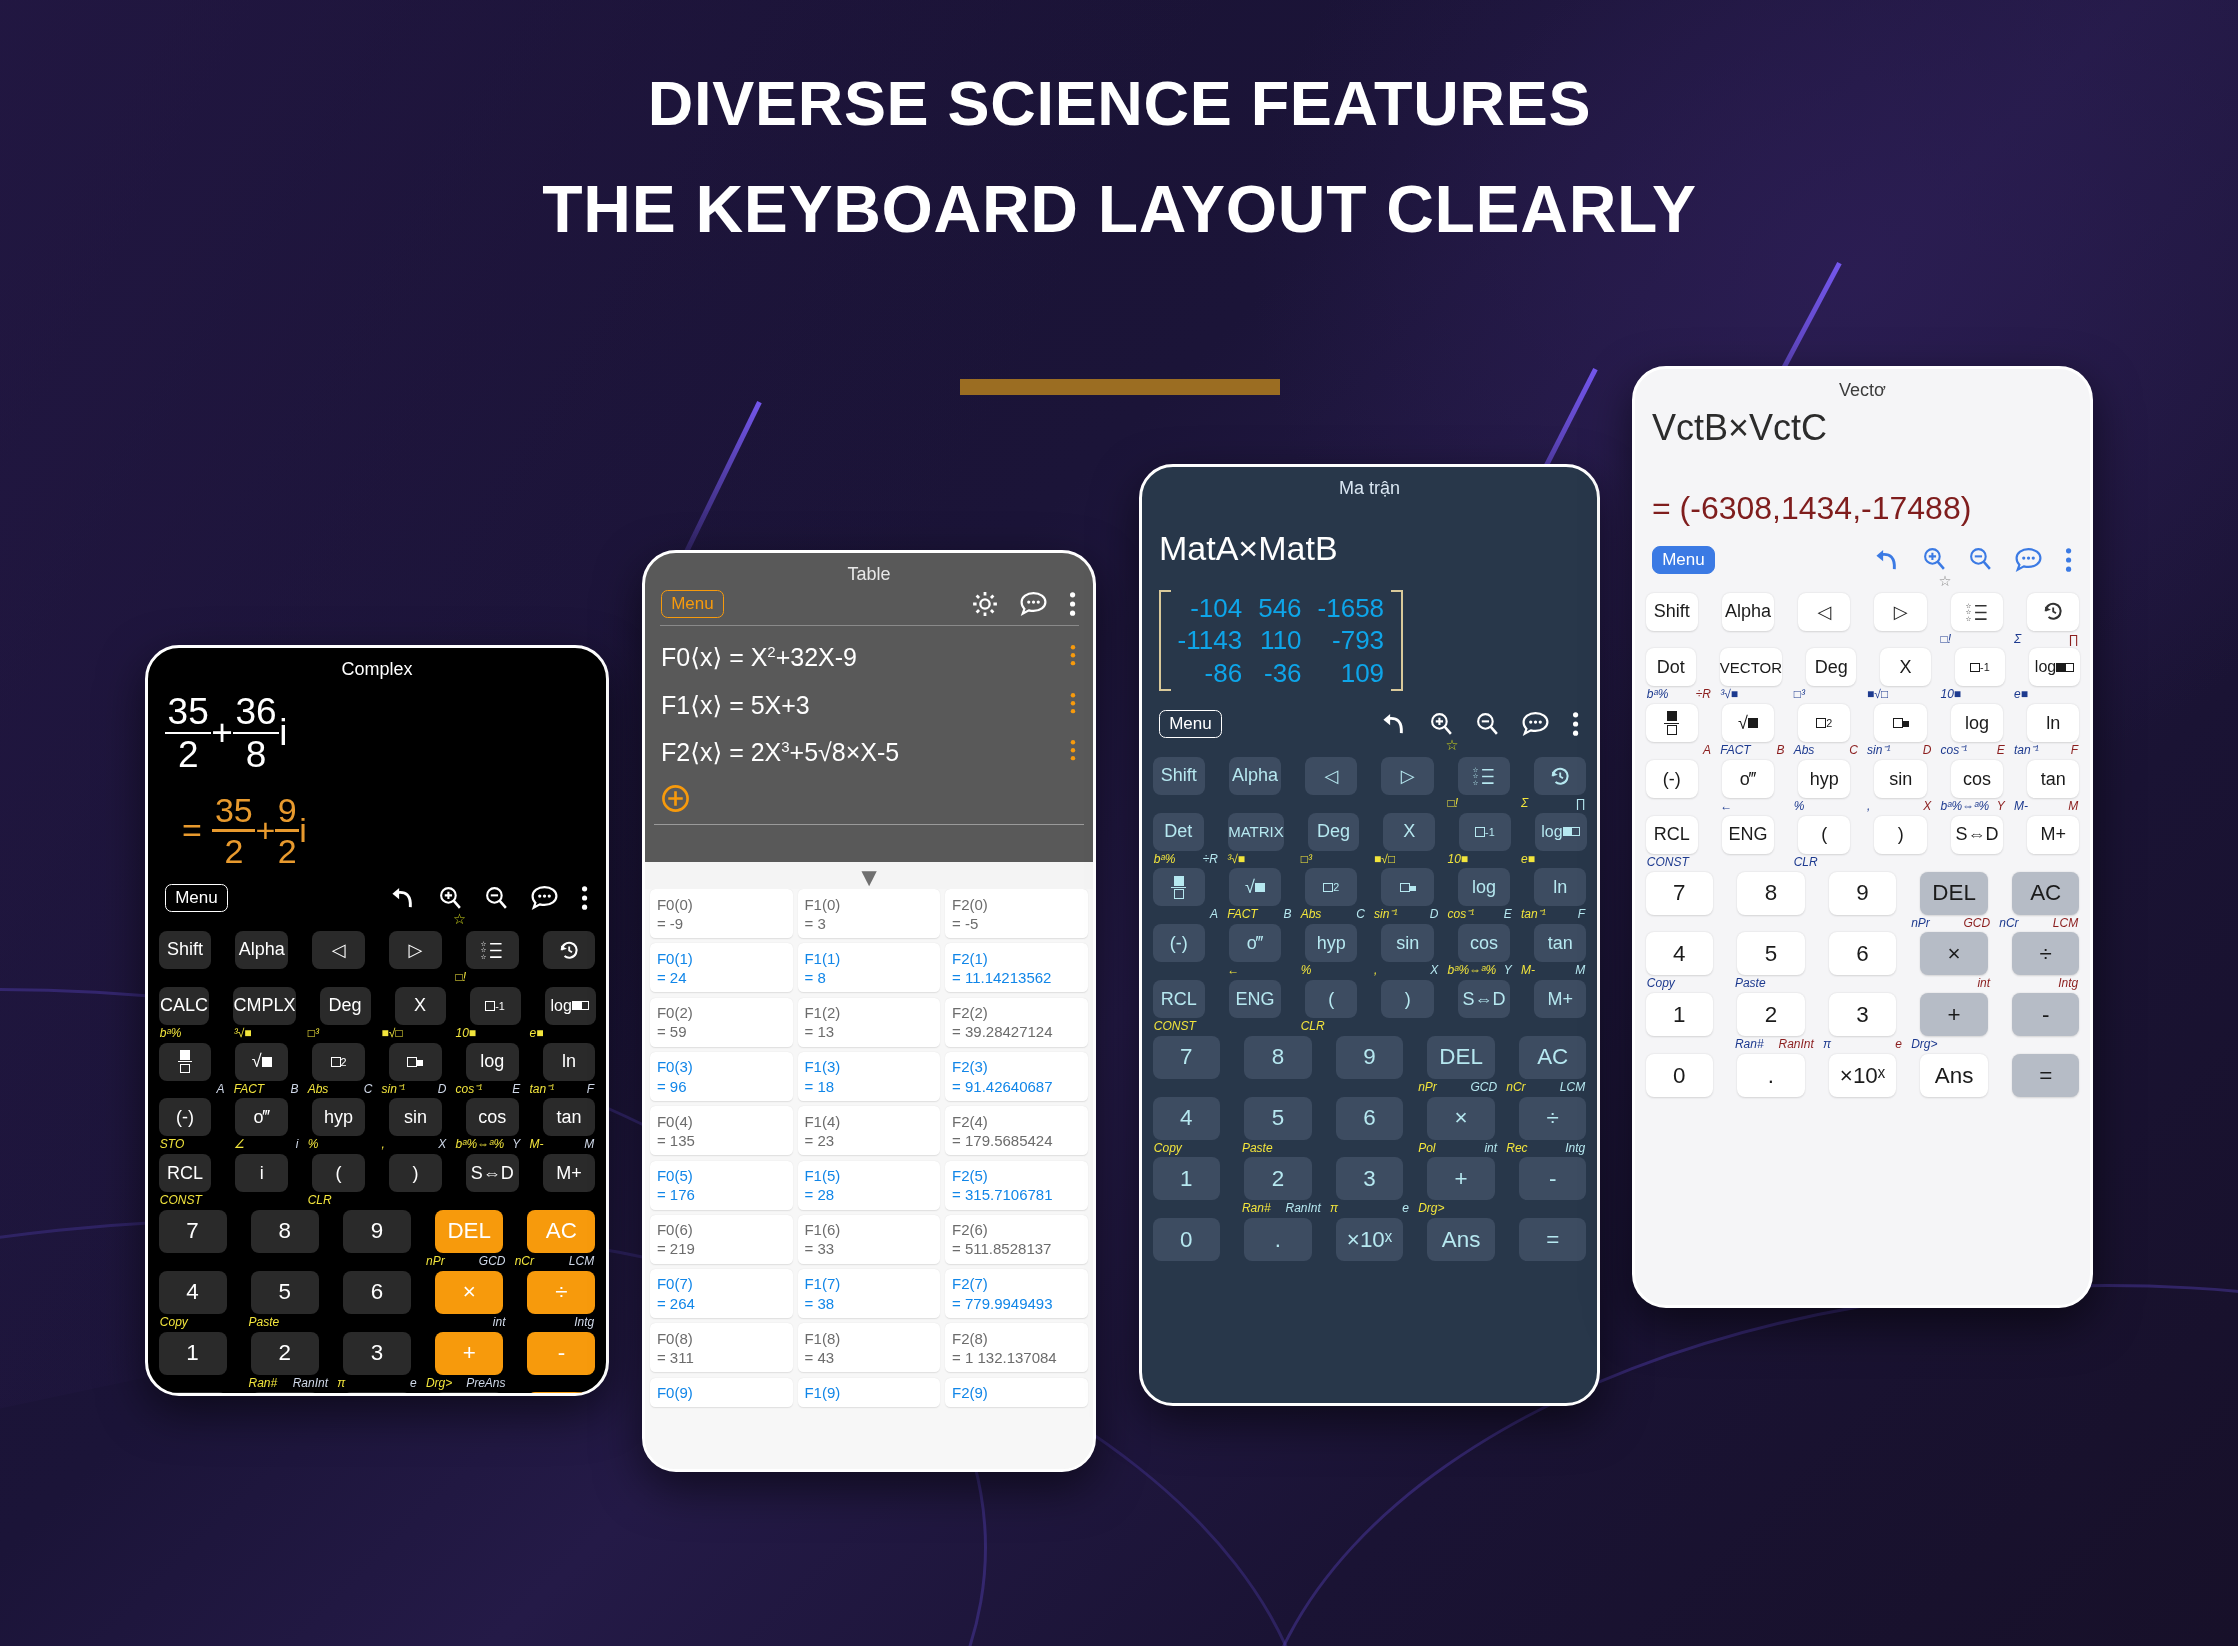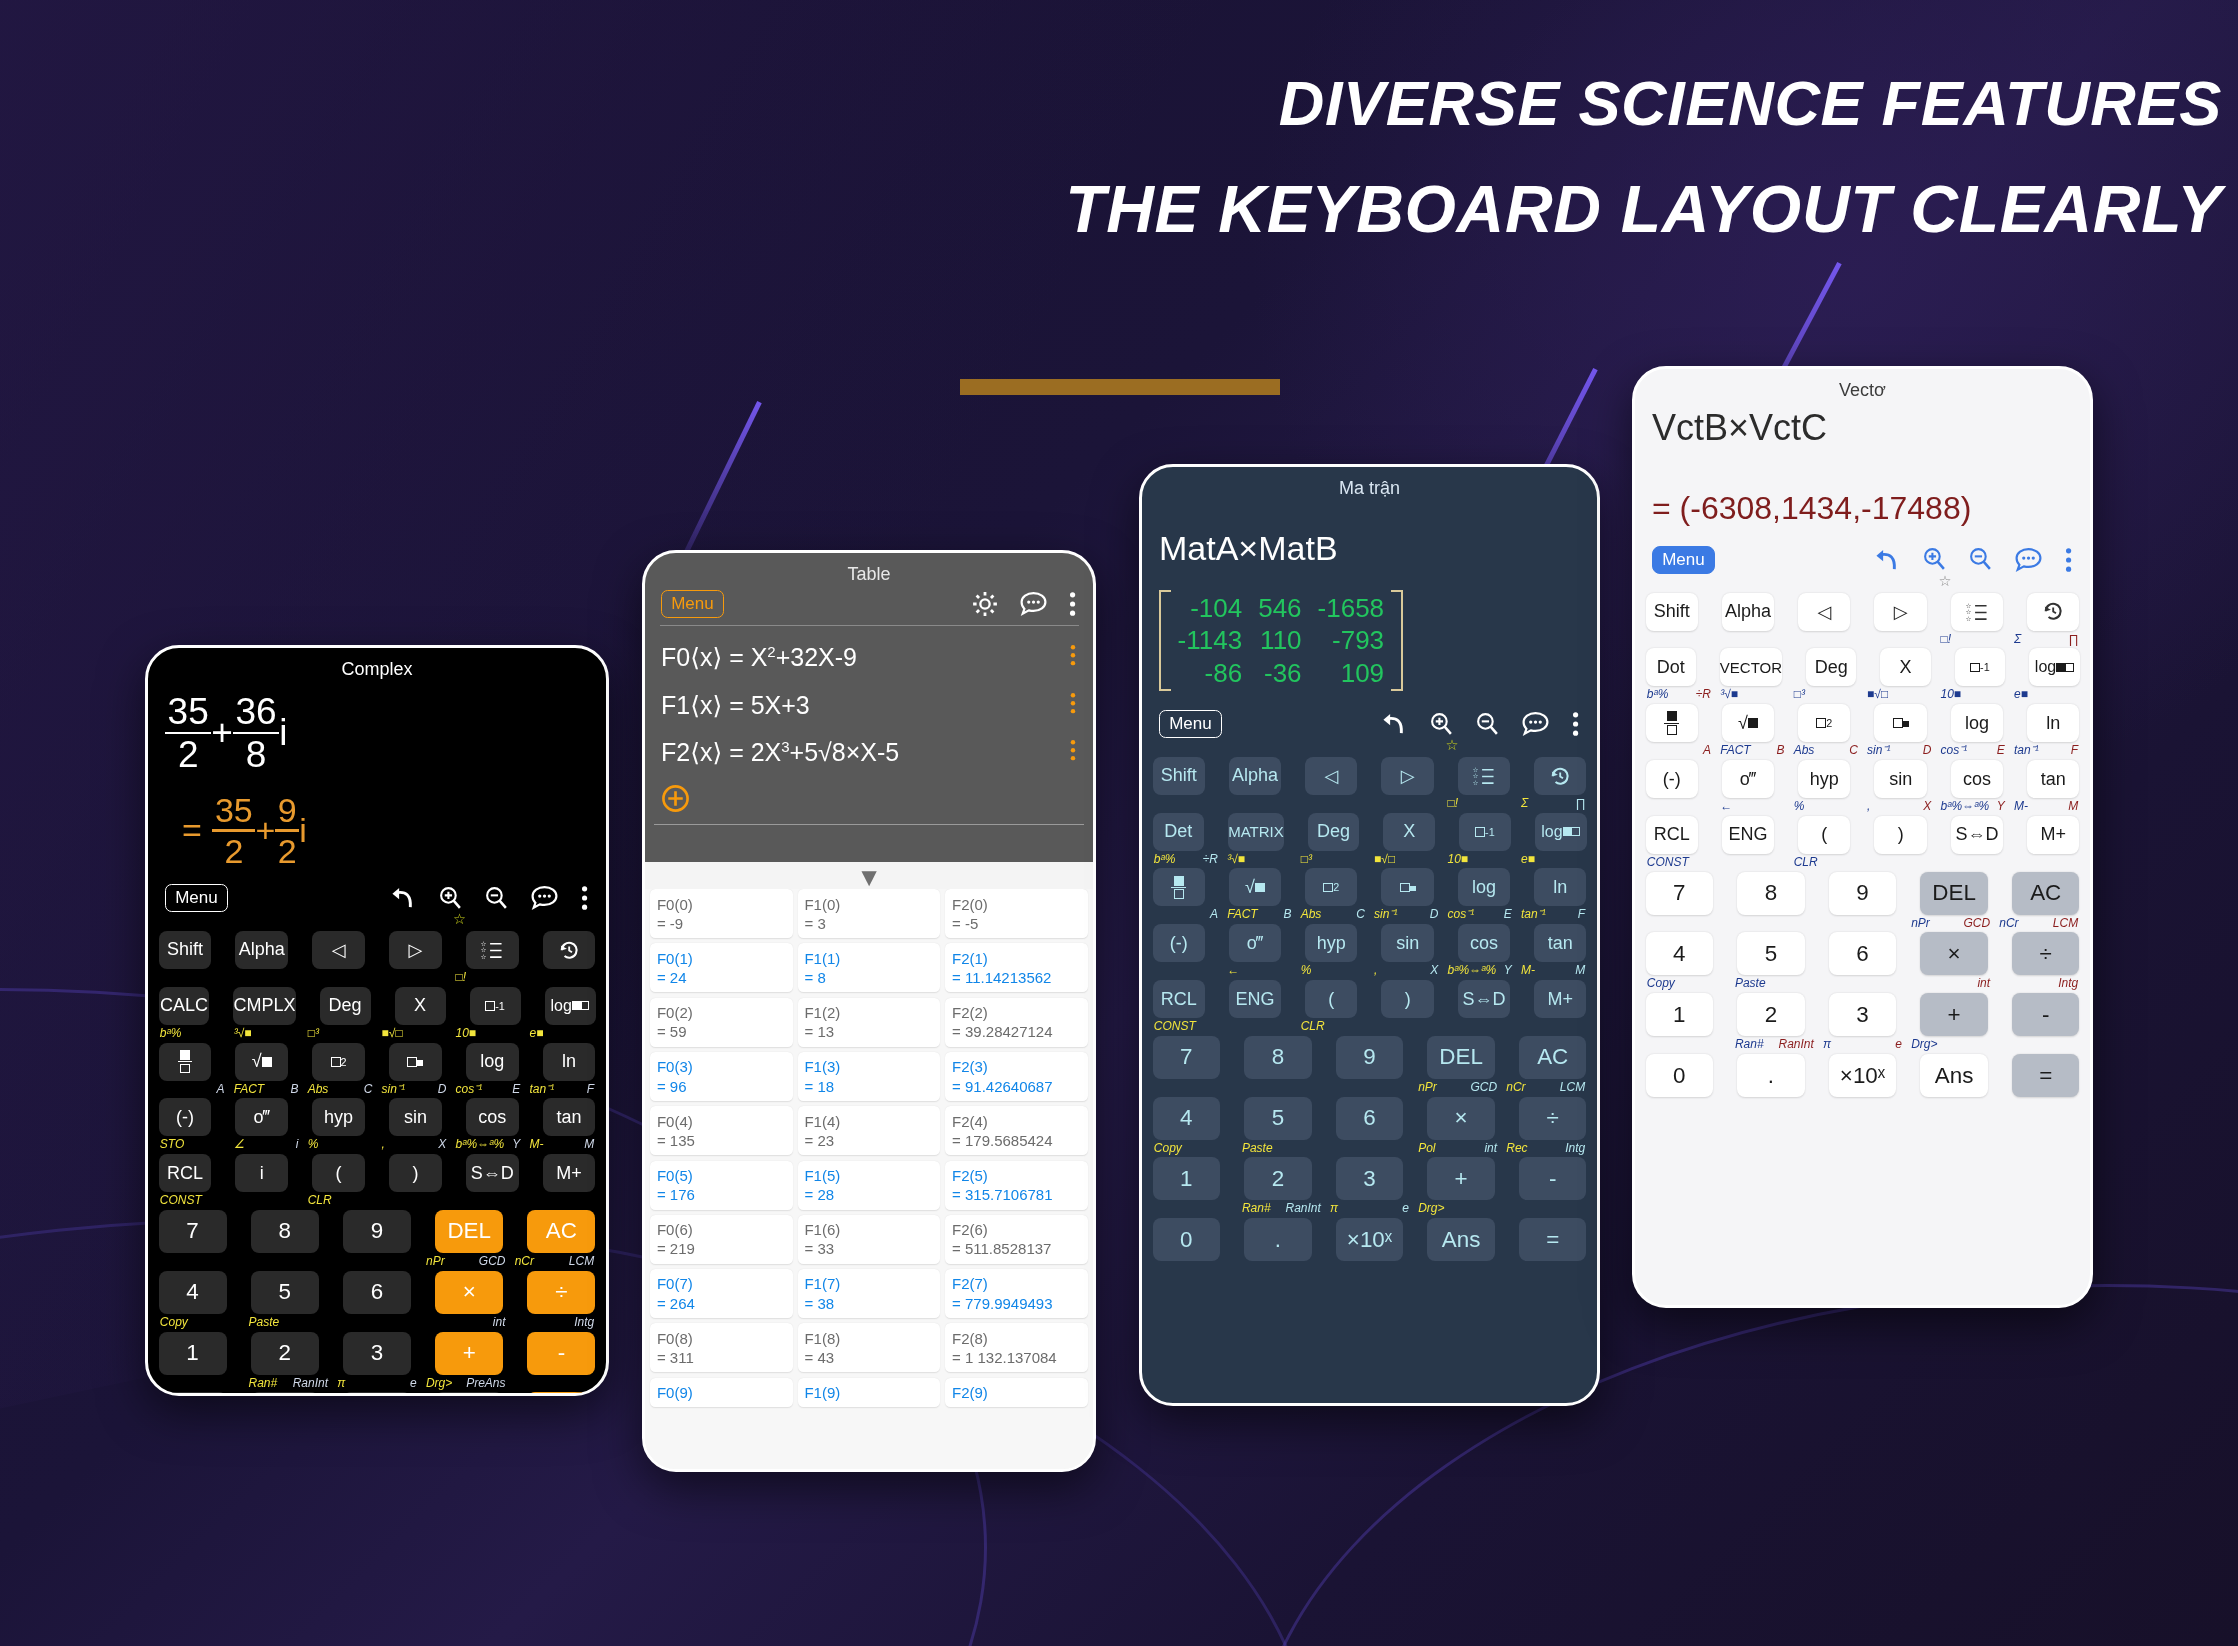--- a/index.html
+++ b/index.html
@@ -25,21 +25,21 @@
     background:radial-gradient(closest-side, rgba(45,30,86,.75), rgba(26,18,52,0) 75%);
   }
   .curve{ position:absolute; border-radius:50%; border:3.3px solid rgba(92,70,190,.55); }
   .curve.c1{ left:-988px; top:988px; width:1975px; height:1119px; border-color:rgba(74,55,160,.5); }
   .curve.c2{ left:-790px; top:1218px; width:2107px; height:1119px; border-color:rgba(72,54,155,.42); }
   .curve.c3{ left:1251px; top:1284px; width:1712px; height:988px; border-color:rgba(80,60,170,.45); }
   .diag{ position:absolute; width:4.6px; background:linear-gradient(180deg, rgba(120,90,245,.95), rgba(120,90,245,0)); transform-origin:top center; }
 
   
   .headline-wrap{
-    position:absolute; left:0; right:17px; top:72px; text-align:right; z-index:5;font-style:italic;
+    position:absolute; left:0; right:0; top:72px; text-align:center; z-index:5;
   }
   .headline{
     color:#fff; font-weight:bold; font-size:63px; letter-spacing:0.7px;
     line-height:1.0; font-family:"Liberation Sans", sans-serif;
   }
   .headline.l2{ margin-top:41px; font-size:66px; }
   .divider-bar{
     position:absolute; left:50%; transform:translateX(-50%); top:379px;
     width:320px; height:16px; background:#9b6d22; z-index:5;
   }
@@ -111,21 +111,21 @@
   .tbl-cell{ background:#fff; border-radius:5.3px; padding:5.3px 6.6px; font-size:15px; line-height:1.28; color:#6c6c6c; box-shadow:0 0.7px 1.3px rgba(0,0,0,.10); }
   .tbl-cell.hl{ color:#1186e8; }
   .tbl-cell .v{ display:block; }
 
   
   #phoneC{ left:1139px; top:464px; width:461px; height:942px;
     background:#28374a; border:3.3px solid #ffffff; }
   #phoneC .phone-title{ color:#d9e6f2; }
   .disp-c{ padding:4px 17px 0; color:#fff; }
   .mat-head{ font-size:34px;margin-top:24px; }
-  .matrix{ display:flex; align-items:center; margin-top:22.4px; color:#22c55e; font-size:26px; }
+  .matrix{ display:flex; align-items:center; margin-top:22.4px; color:#0ea5e9; font-size:26px; }
   .brk{ width:12px; align-self:stretch; border:2.6px solid #d9c99a; }
   .brk.l{ border-right:none; }
   .brk.r{ border-left:none; }
   .mat-grid{ display:grid; grid-template-columns:repeat(3,auto); column-gap:16px; row-gap:1.3px; padding:2.6px 6.6px; text-align:right; }
   .tc .key{ background:#3d4c61; color:#b6e8f0; }
   .tc .key.op{ background:#3d4c61; color:#b6e8f0; }
   .tc .kb-sub{ color:#f2e53c; }
   .tc .sub-r{ color:#b6e8f0; }
   .tc .toolbar{ color:#fff; }
 

